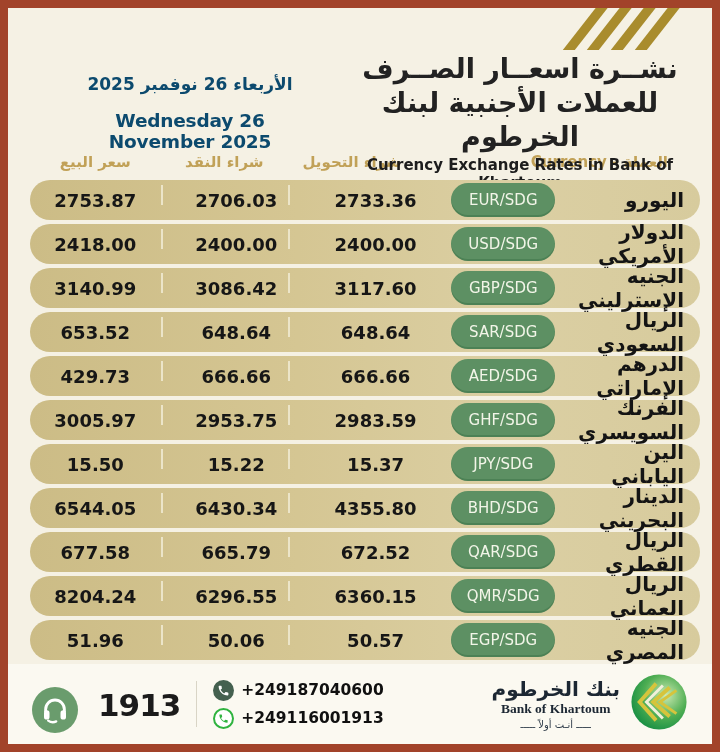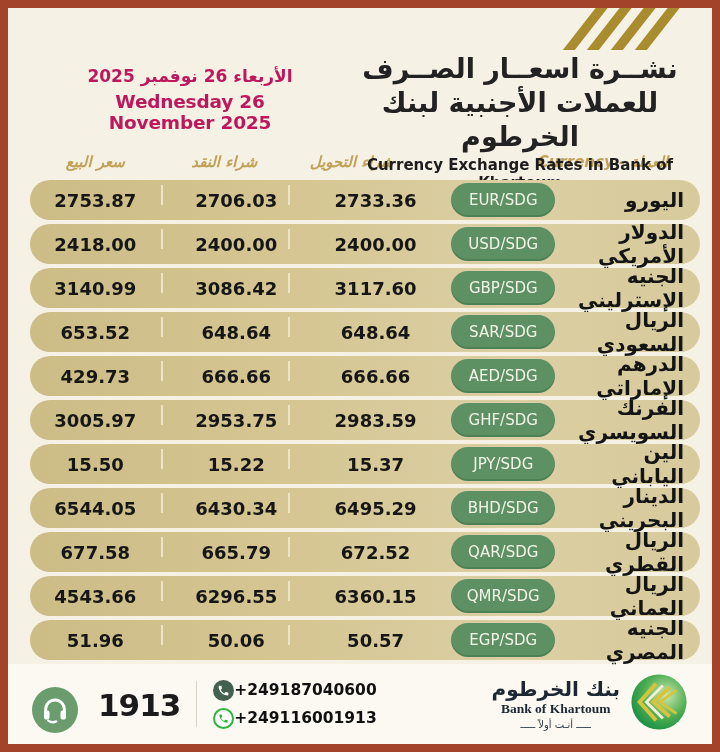--- a/index.html
+++ b/index.html
@@ -7,30 +7,30 @@
   .page{
     width:720px;height:752px;box-sizing:border-box;
     border:8px solid #a2432a;background:#f5f1e4;
     position:relative;overflow:hidden;
   }
   
   .stripes{position:absolute;top:-2px;right:48px;display:flex;gap:12px;height:44px;}
   .stripe{width:12px;height:44px;background:#a98c2d;transform:skewX(-38deg);}
   
   .header-area{position:relative;height:142px;}
-  .dates{position:absolute;left:52px;top:58px;width:260px;text-align:center;color:#be185d;}
+  .dates{position:absolute;left:52px;top:66px;width:260px;text-align:center;color:#0c4a6e;}
   .date-ar{font-size:17px;font-weight:700;direction:rtl;}
-  .date-en{font-size:18.5px;font-weight:700;margin-top:5px;letter-spacing:-0.2px;}
+  .date-en{font-size:18.5px;font-weight:700;margin-top:16px;letter-spacing:-0.2px;}
   .titles{position:absolute;right:6px;top:44px;width:372px;text-align:center;color:#222;}
   .title-ar{font-size:27px;font-weight:700;direction:rtl;line-height:1.25;}
   .subtitle-en{font-size:15px;font-weight:700;margin-top:3px;color:#1d1d1d;}
   
   .table-area{padding:0 12px 0 22px;}
   .hdr-row{display:flex;align-items:center;height:24px;margin-bottom:6px;
-    color:#c1a157;font-weight:700;font-size:15px;font-style:italic;}
+    color:#c1a157;font-weight:700;font-size:15px;}
   .hdr-sell{width:19.5%;text-align:center;}
   .hdr-cash{width:19%;text-align:center;}
   .hdr-transfer{width:19%;text-align:center;}
   .hdr-currency{flex:1;text-align:right;direction:rtl;padding-right:32px;box-sizing:border-box;}
   .row{display:flex;align-items:center;height:40px;margin-bottom:4px;border-radius:20px;
     background:linear-gradient(90deg,#ccbc86 0%,#d5c693 40%,#dbcfa3 72%,#d7cb9d 100%);
     position:relative;gap:12px;}
   .row::before,.row::after{content:"";position:absolute;top:5px;width:2px;height:20px;background:#ece5c9;}
   .row::before{left:19.5%;}
   .row::after{left:38.5%;}
@@ -46,21 +46,21 @@
     font-weight:700;font-size:20px;color:#141414;}
   
   .footer{height:80px;margin-top:2px;background:#fbf9f1;display:flex;align-items:center;
     padding:0 24px;box-sizing:border-box;}
   .hotline{display:flex;gap:20px;margin-top:12px;}
   .headset-circle{width:46px;height:46px;border-radius:50%;background:#6a9c6d;
     display:flex;align-items:center;justify-content:center;flex:0 0 auto;}
   .hotline-number{font-size:31px;font-weight:700;color:#1b1b1b;letter-spacing:-1px;}
   .foot-sep{width:1px;height:46px;background:#d9d5c6;margin:0 16px;}
   .phones{display:flex;flex-direction:column;gap:7px;}
-  .phone-line{display:flex;align-items:center;font-weight:700;font-size:15.5px;color:#101010;}
+  .phone-line{display:flex;align-items:center;gap:7px;font-weight:700;font-size:15.5px;color:#101010;}
   .phone-circle{width:21px;height:21px;border-radius:50%;background:#44604f;
     display:flex;align-items:center;justify-content:center;flex:0 0 auto;}
   .wa-circle{width:21px;height:21px;border-radius:50%;background:#fff;border:2px solid #2fb33f;
     box-sizing:border-box;display:flex;align-items:center;justify-content:center;flex:0 0 auto;}
   .bank-logo{margin-left:auto;display:flex;align-items:center;gap:10px;}
   .logo-text{text-align:center;color:#1c2733;}
   .logo-ar{font-size:20px;font-weight:700;direction:rtl;line-height:1;}
   .logo-en{font-family:"Liberation Serif","DejaVu Serif",serif;font-weight:700;font-size:13.5px;margin-top:2px;}
   .logo-tagline{font-size:10px;direction:rtl;margin-top:2px;color:#33404d;}
 </style>
@@ -150,35 +150,35 @@
       <div class="cell sell">15.50</div>
       <div class="cell cash">15.22</div>
       <div class="cell transfer">15.37</div>
       <div class="badge">JPY/SDG</div>
       <div class="name">الين الياباني</div>
     </div>
 
     <div class="row">
       <div class="cell sell">6544.05</div>
       <div class="cell cash">6430.34</div>
-      <div class="cell transfer">6495.29</div>
+      <div class="cell transfer">4355.80</div>
       <div class="badge">BHD/SDG</div>
       <div class="name">الدينار البحريني</div>
     </div>
 
     <div class="row">
       <div class="cell sell">677.58</div>
       <div class="cell cash">665.79</div>
       <div class="cell transfer">672.52</div>
       <div class="badge">QAR/SDG</div>
       <div class="name">الريال القطري</div>
     </div>
 
     <div class="row">
-      <div class="cell sell">4543.66</div>
+      <div class="cell sell">8204.24</div>
       <div class="cell cash">6296.55</div>
       <div class="cell transfer">6360.15</div>
       <div class="badge">QMR/SDG</div>
       <div class="name">الريال العماني</div>
     </div>
 
     <div class="row">
       <div class="cell sell">51.96</div>
       <div class="cell cash">50.06</div>
       <div class="cell transfer">50.57</div>

